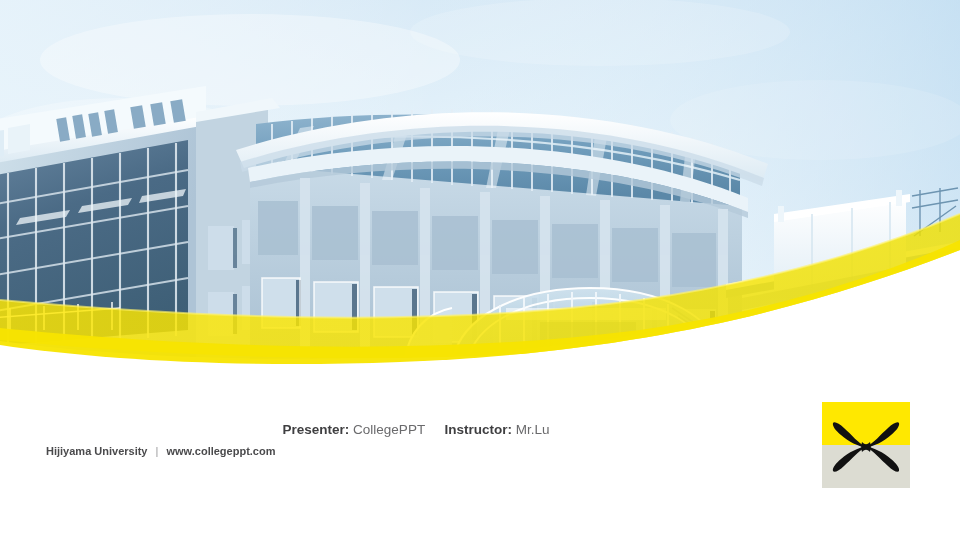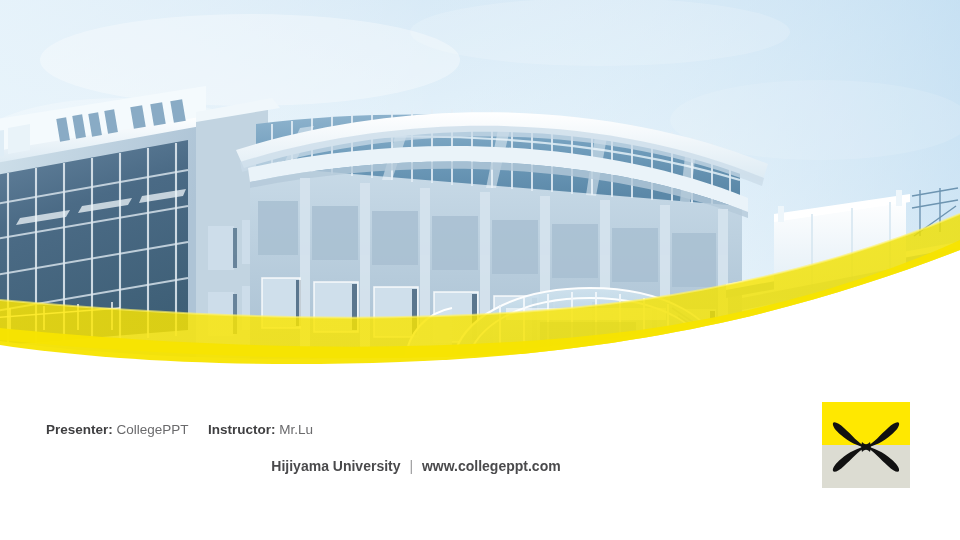--- a/index.html
+++ b/index.html
@@ -42,31 +42,31 @@
     letter-spacing: -0.2px;
     line-height: 1.05;
     color: #ffe500;
     white-space: nowrap;
   }
   #credits-row {
     margin-top: 16px;
     font-size: 13.5px;
     color: #59595b;
     white-space: nowrap;
+    text-align: center;
   }
   #credits-row .lbl { font-weight: bold; color: #3f3f41; }
   #credits-row .val { font-weight: normal; color: #6a6a6c; }
   #credits-row .gap { display: inline-block; width: 12px; }
   #affiliation-row {
-    margin-top: 21px;
-    font-size: 14px;
+    margin-top: 8px;
+    font-size: 11px;
     font-weight: bold;
     color: #4a4a4c;
     white-space: nowrap;
-    text-align: center;
   }
   #affiliation-row .sep {
     display: inline-block;
     padding: 0 5px;
     color: #9a9a9c;
     font-weight: normal;
   }
 
   
   #logo-mark {

